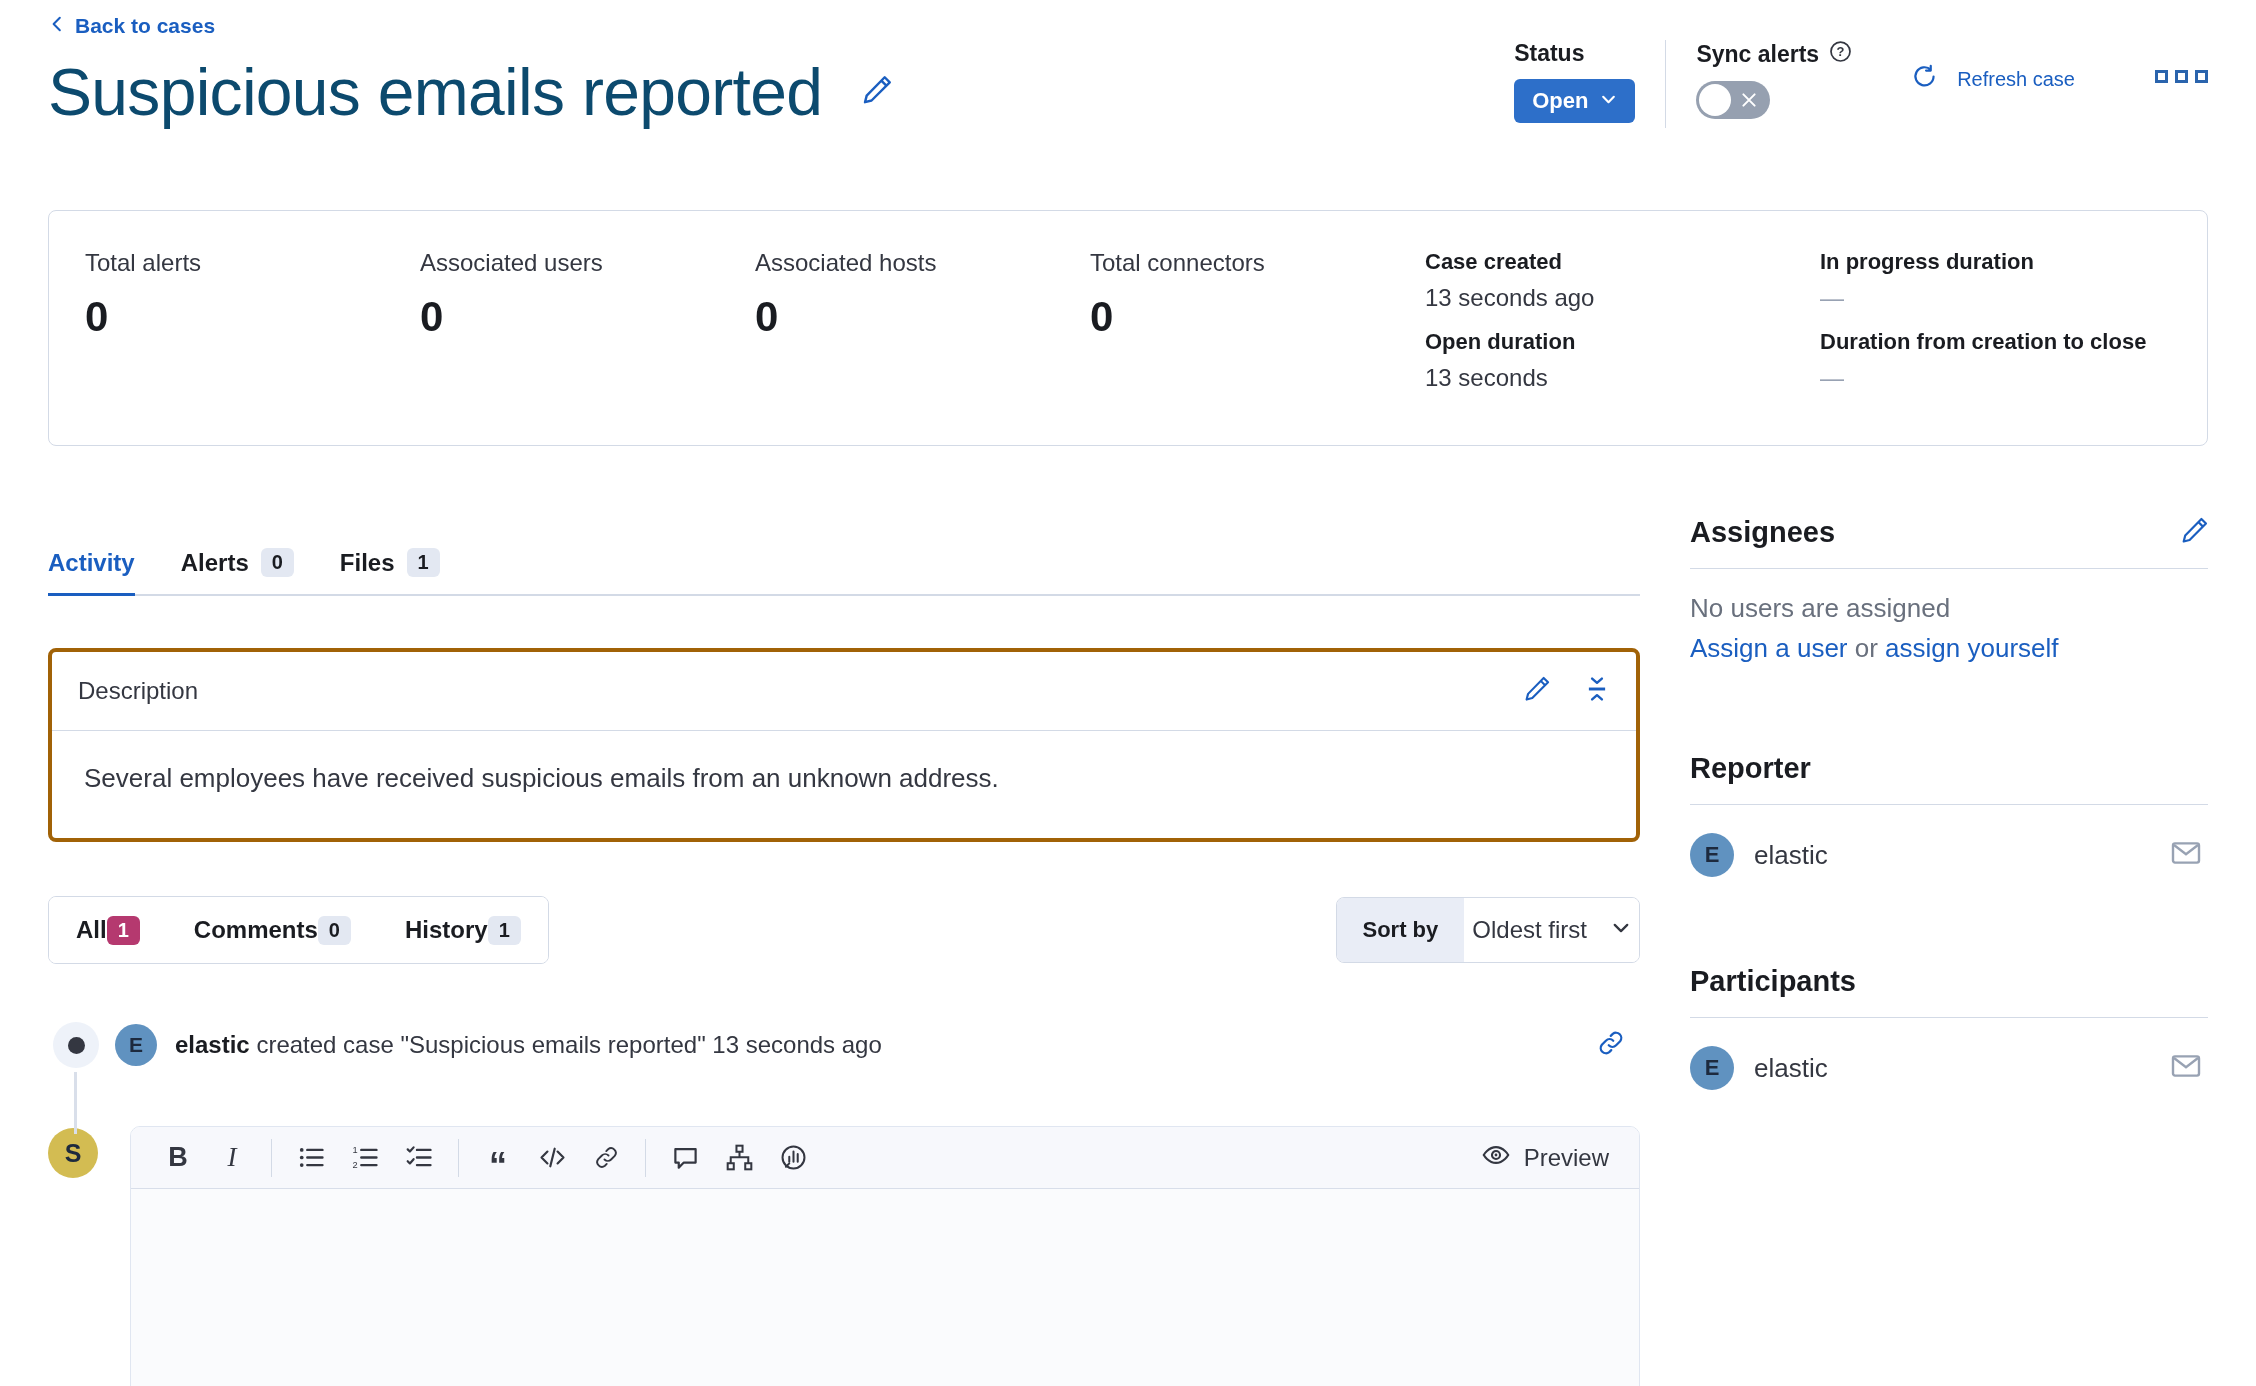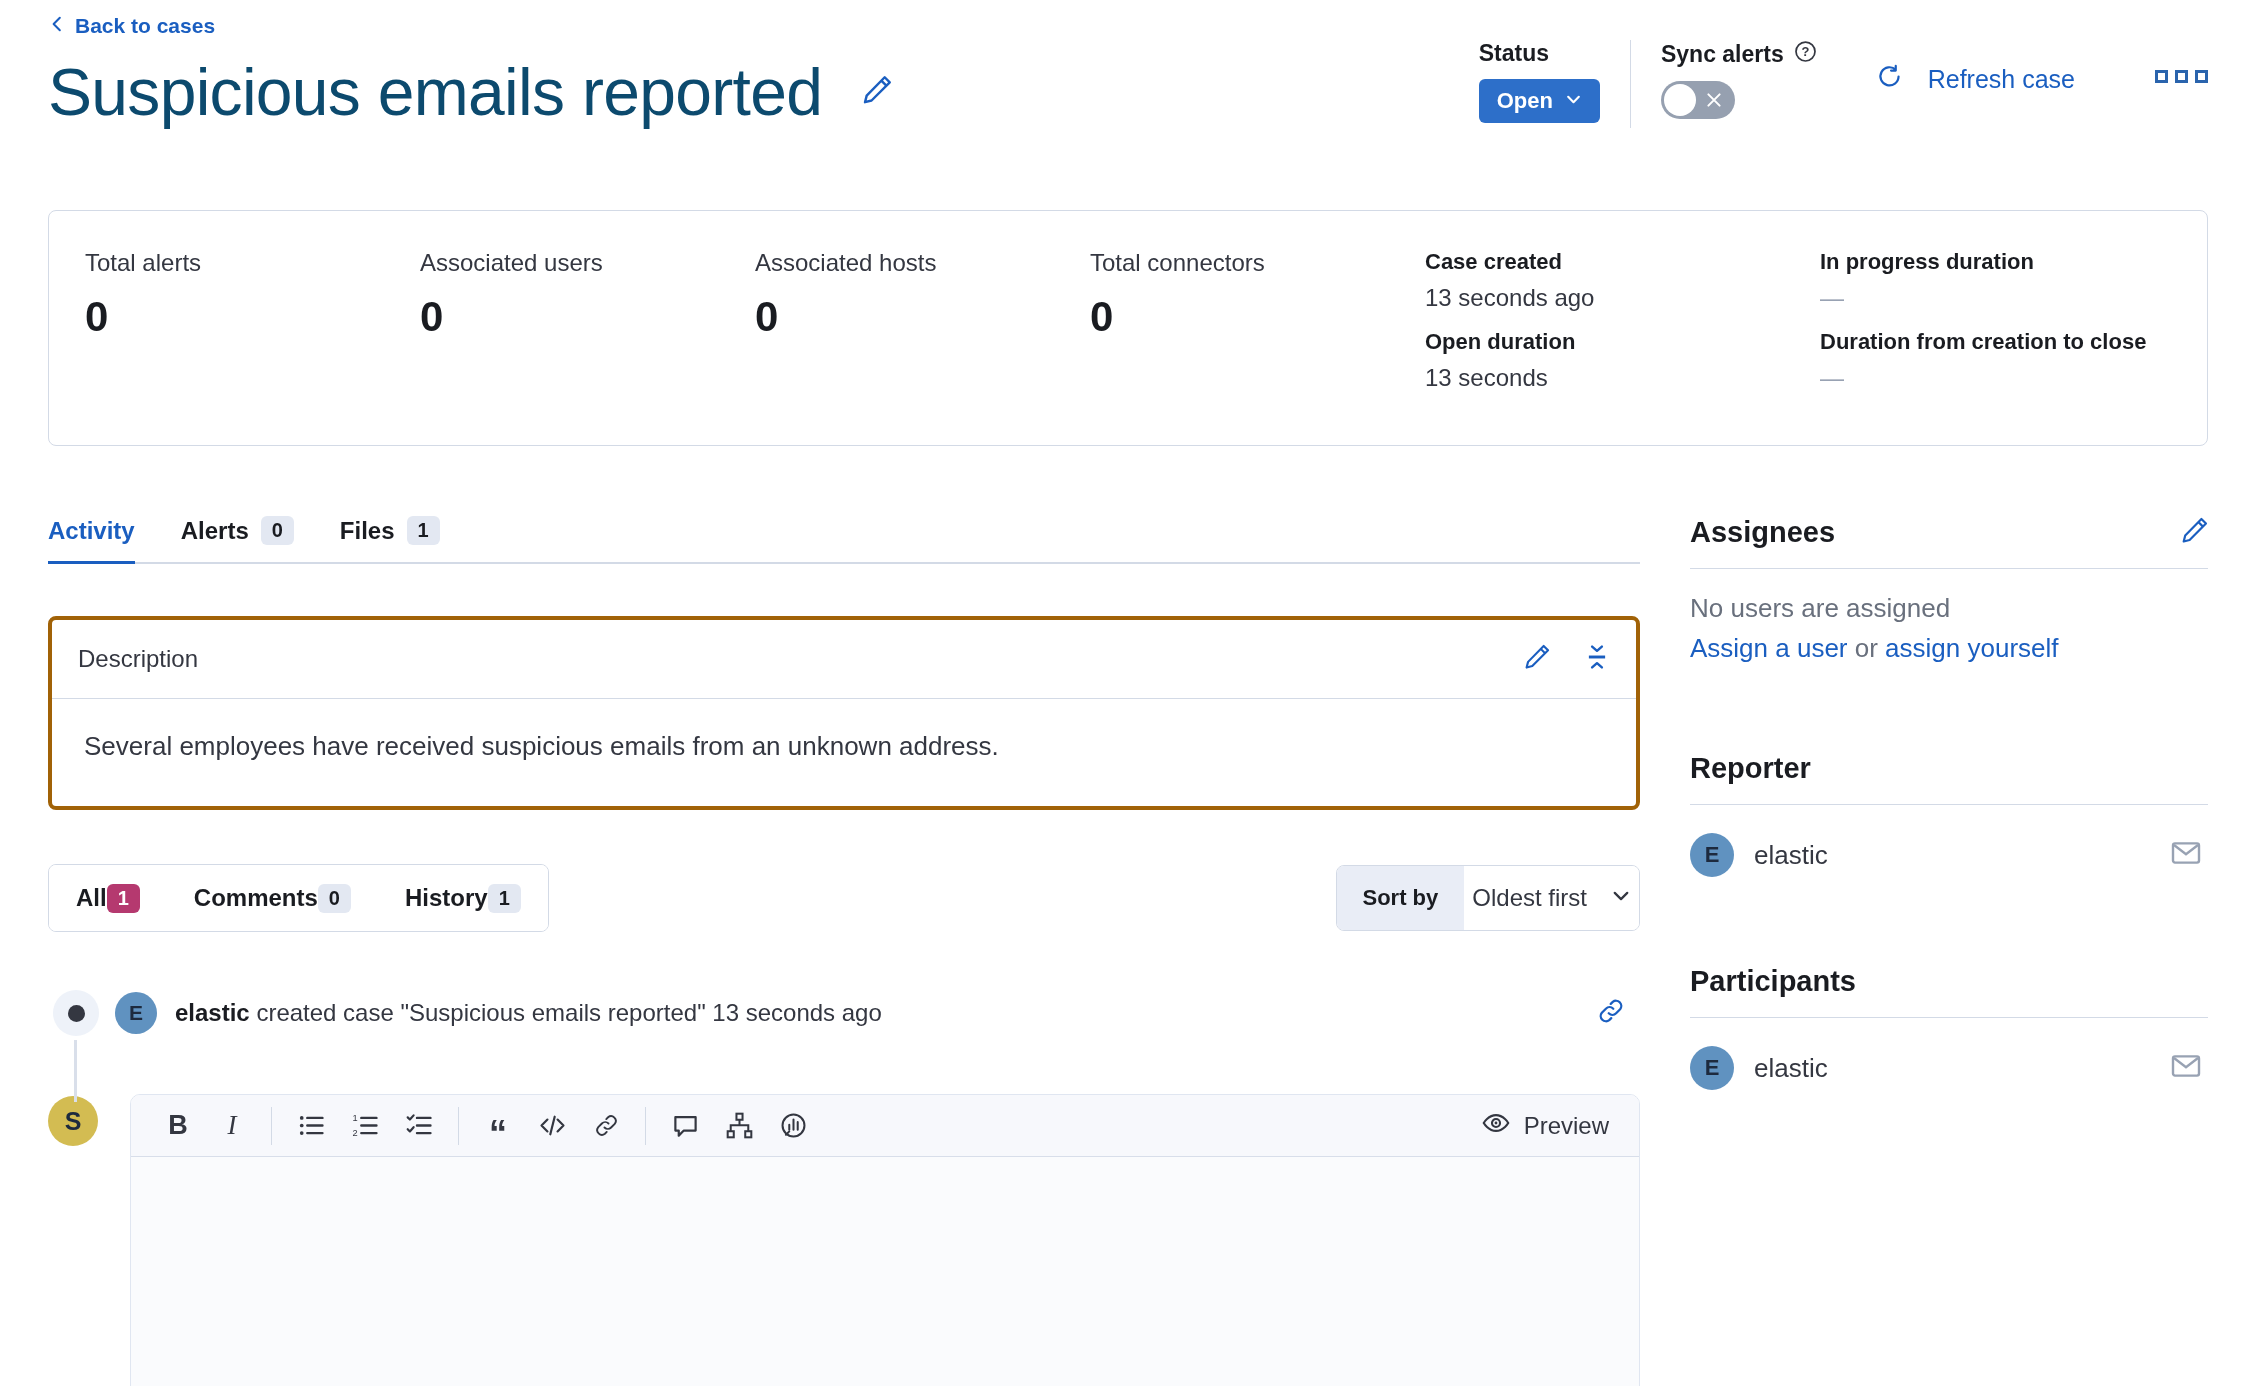--- a/index.html
+++ b/index.html
@@ -31,22 +31,22 @@
   .v-divider { width:1px; background:#d3dae6; height:88px; margin-right:30px; }
   .sync-block { margin-right:60px; }
   .help-icon { color:#343741; }
   .help-icon svg { width:23px; height:23px; }
   .toggle { margin-top:12px; position:relative; width:74px; height:38px; border-radius:19px;
     background:#96a0b0; cursor:pointer; }
   .toggle .knob { position:absolute; left:3px; top:3px; width:32px; height:32px;
     border-radius:50%; background:#fff; }
   .toggle .x-mark { position:absolute; right:11px; top:9px; }
   .toggle .x-mark svg { width:20px; height:20px; }
-  .refresh-link { display:flex; align-items:center; gap:26px; color:#1a5ec0;
-    font-size:25px; font-weight:500; margin-top:24px; margin-right:80px; cursor:pointer; }
+  .refresh-link { display:flex; align-items:center; gap:20px; color:#1a5ec0;
+    font-size:20px; font-weight:500; margin-top:24px; margin-right:80px; cursor:pointer; }
   .refresh-link svg { width:25px; height:25px; }
   .boxes-btn { display:flex; gap:7px; margin-top:30px; cursor:pointer; }
   .boxes-btn span { width:13px; height:13px; border:3px solid #2a64ad; display:block; }
 
   
   .stats-panel { margin-top:80px; border:1px solid #d3dae6; border-radius:8px;
     height:236px; padding:38px 36px 0 36px; display:flex; }
   .metric { width:335px; }
   .metric-label { font-size:24px; color:#343741; }
   .metric-value { font-size:42px; font-weight:700; color:#1a1c21; margin-top:16px; }
@@ -55,21 +55,21 @@
   .detail-label { font-size:22px; font-weight:700; color:#1a1c21; }
   .detail-value { font-size:24px; color:#343741; margin:9px 0 17px 0; }
   .detail-value.dash { color:#98a2b3; }
 
   
   .content-row { display:flex; margin-top:70px; }
   .main-col { width:1592px; }
   .side-col { width:518px; margin-left:50px; }
 
   
-  .tabs { display:flex; border-bottom:2px solid #d3dae6; }
+  .tabs { display:flex; border-bottom:2px solid #d3dae6;margin-top:32px; }
   .tab { display:flex; align-items:center; gap:12px; font-size:24px; font-weight:600;
     color:#1a1c21; padding-bottom:17px; margin-right:46px; cursor:pointer; position:relative; }
   .tab.active { color:#1a5ec0; }
   .tab.active::after { content:""; position:absolute; left:0; right:0; bottom:-2px; height:3px; background:#1a5ec0; }
   .count-badge { background:#e3e8f2; color:#1a1c21; font-size:20px; font-weight:600;
     border-radius:6px; padding:3px 11px; }
   .count-badge.accent { background:#b5396f; color:#fff; }
 
   
   .desc-panel { margin-top:52px; border:4px solid #a16207; border-radius:8px; }

